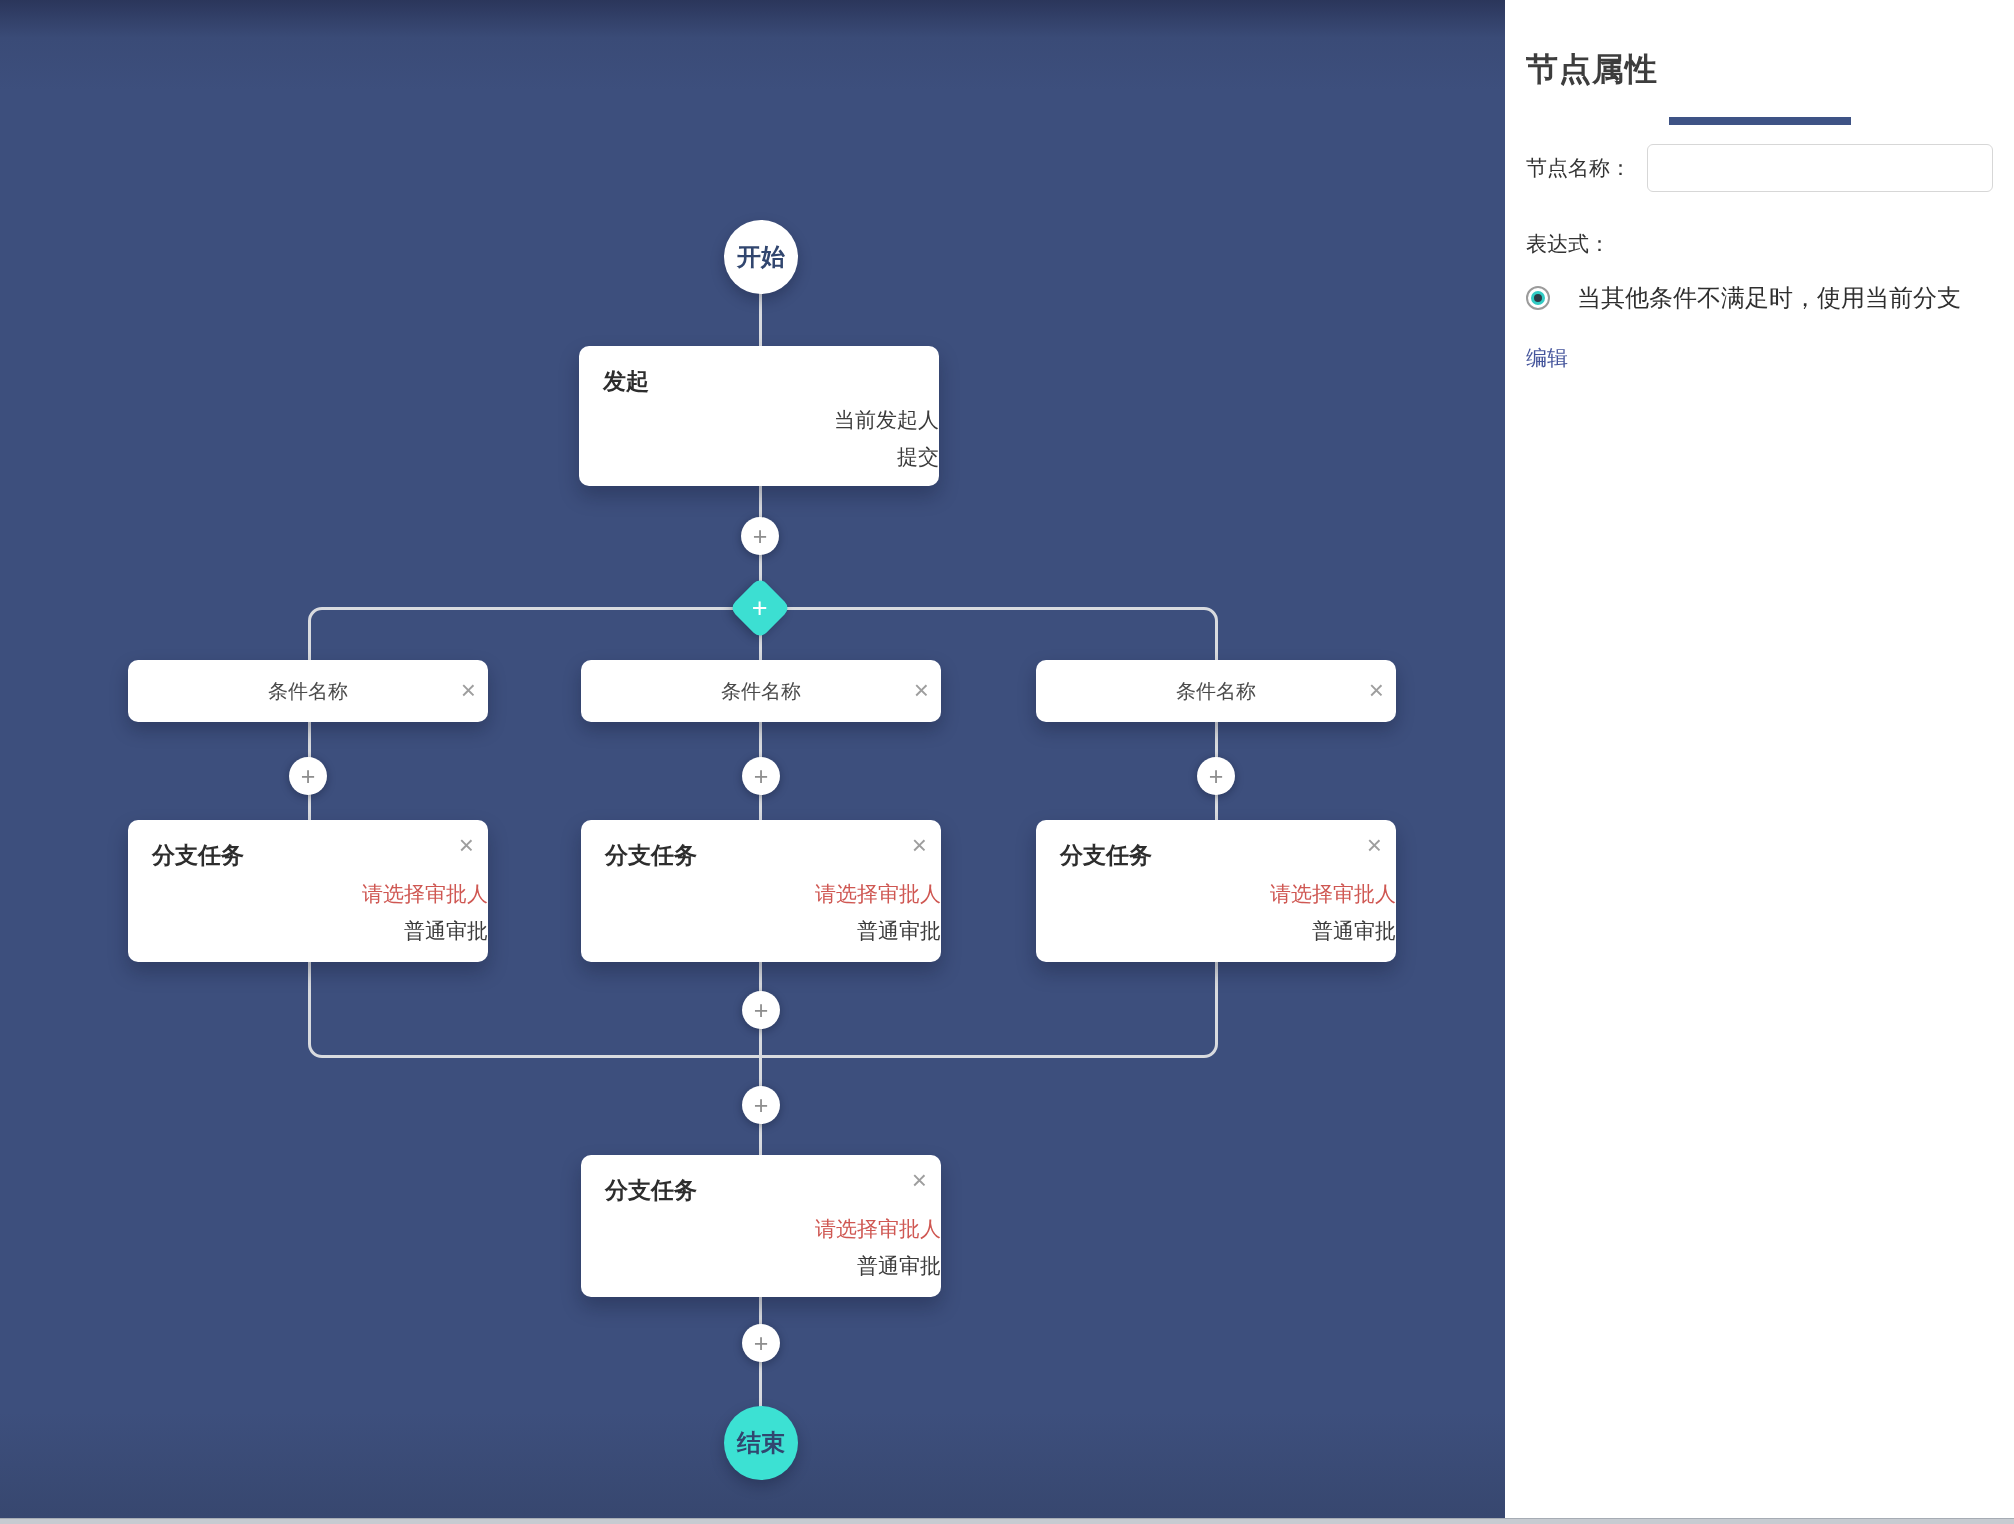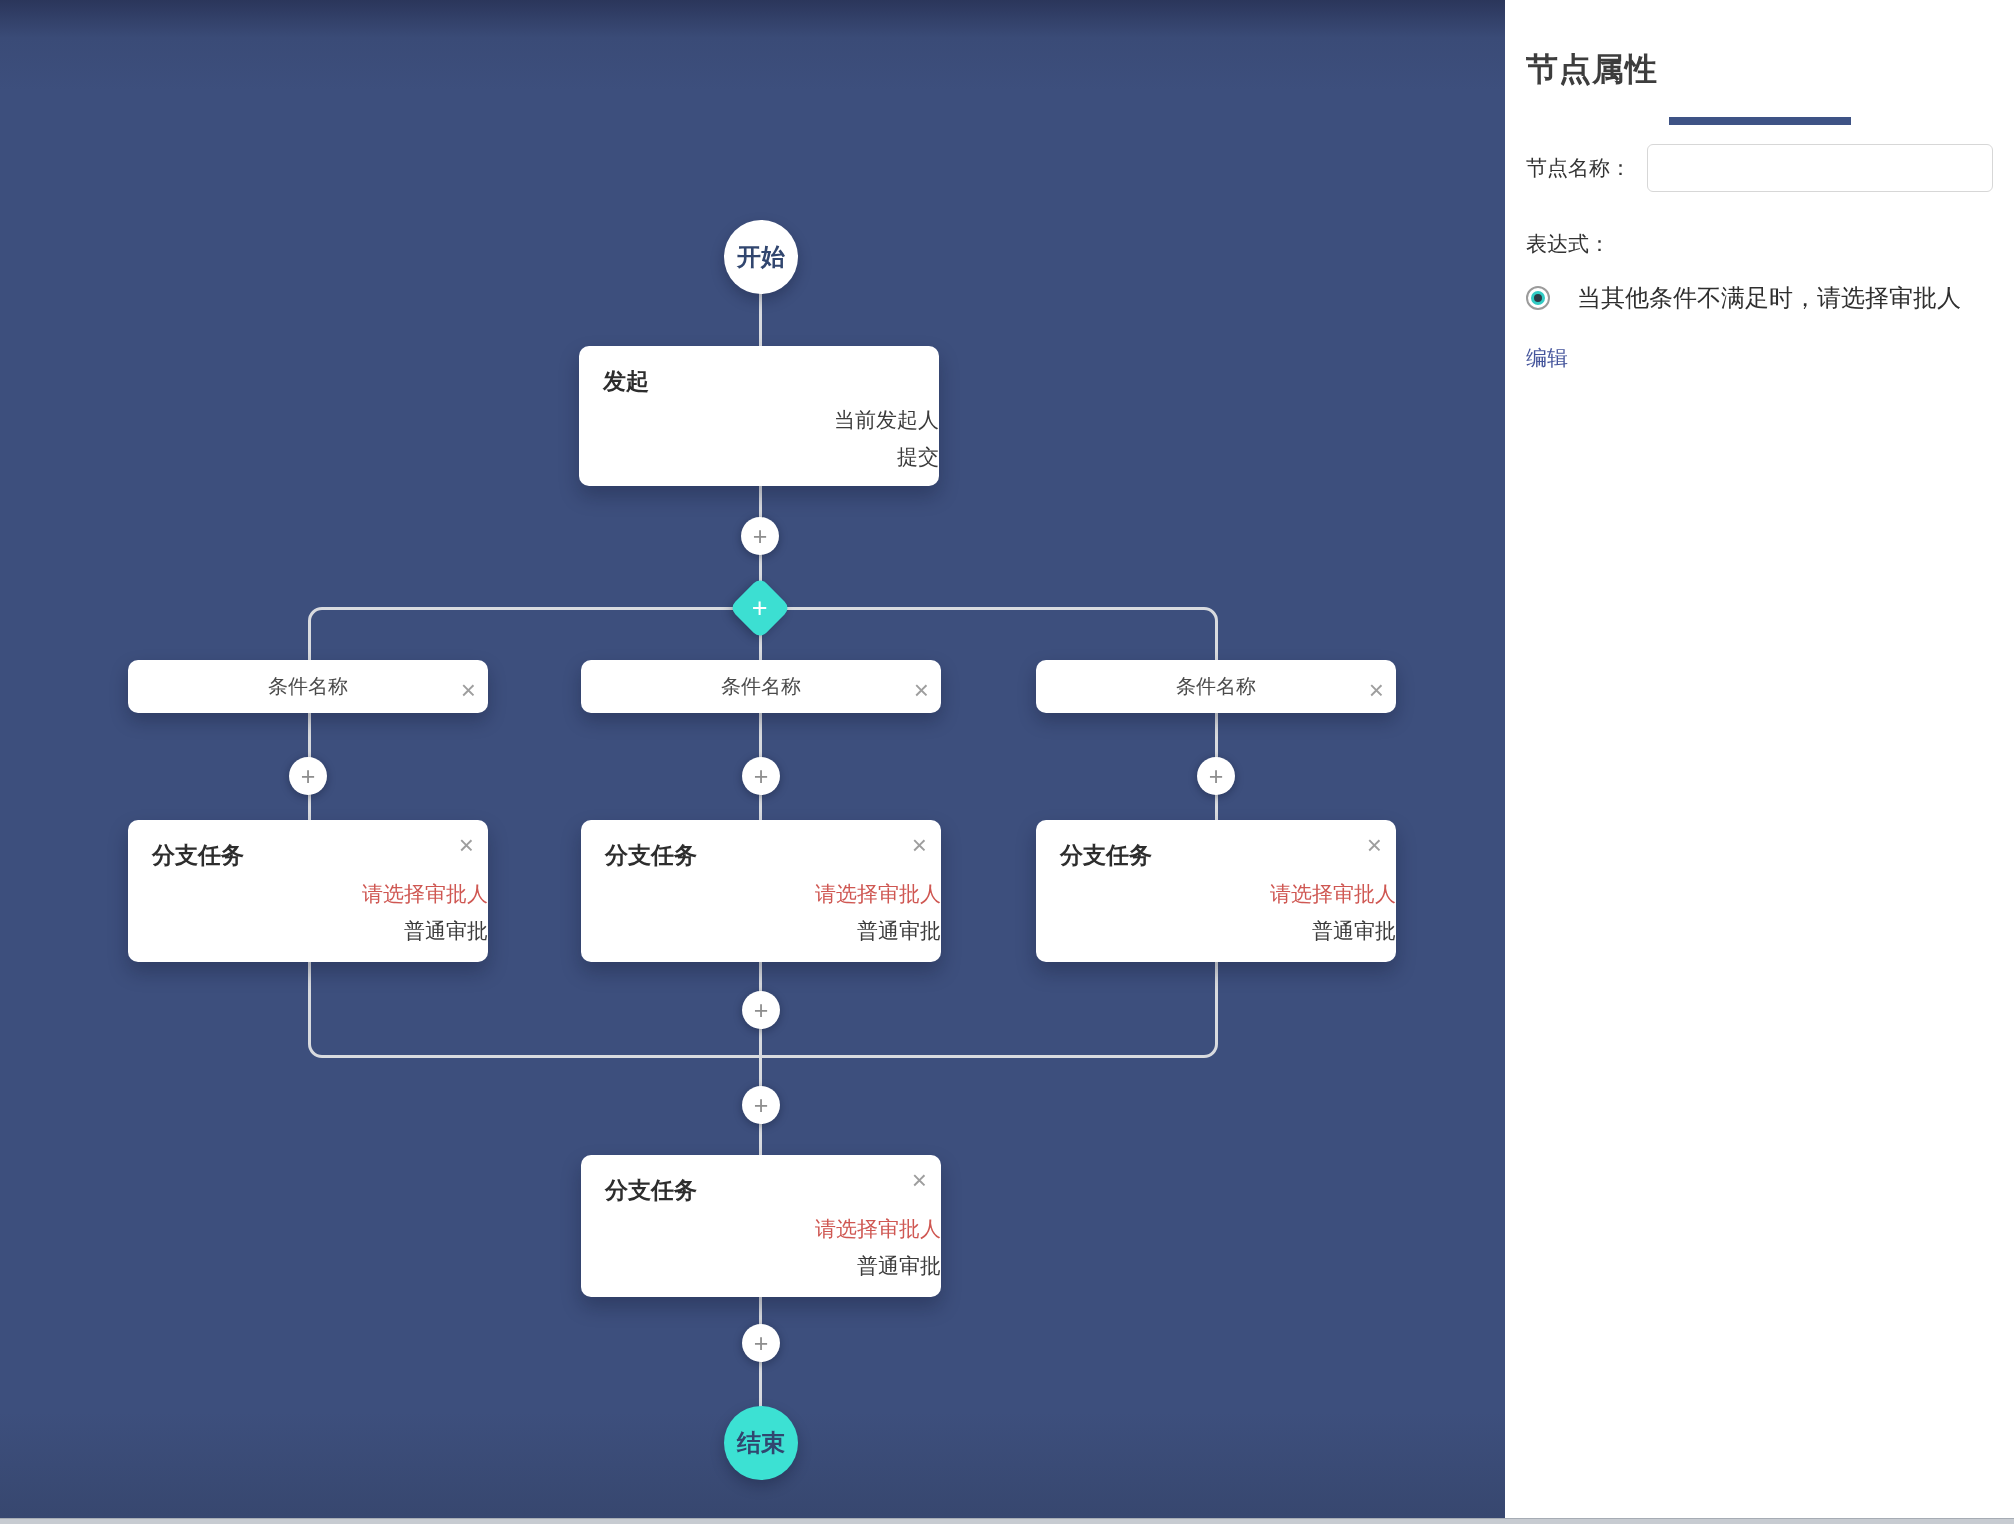--- a/index.html
+++ b/index.html
@@ -22,21 +22,21 @@
 
   .card{position:absolute;background:#ffffff;border-radius:10px;z-index:2;
     box-shadow:0 10px 20px rgba(10,15,35,.28);}
   .big-card{width:360px;height:140px;padding:0;box-sizing:border-box;}
   .big-card .card-title{margin:22px 0 0 24px;font-size:23px;font-weight:700;color:#2d2d2d;line-height:26px;}
   .big-card .card-row{margin:13px 0 0 24px;font-size:21px;color:#3c3c3c;line-height:26px;text-align:right;}
   .big-card .card-row + .card-row{margin-top:11px;}
   .task-card{height:142px;}
   .card-row.warn{color:#cf5752;}
 
-  .cond-card{position:absolute;top:660px;width:360px;height:53px;background:#fff;border-radius:10px;
+  .cond-card{position:absolute;top:660px;width:360px;height:62px;background:#fff;border-radius:10px;
     z-index:2;box-shadow:0 8px 18px rgba(10,15,35,.28);
     display:flex;align-items:center;justify-content:center;font-size:20px;color:#4a4a4a;}
 
   .close-x{position:absolute;top:12px;right:14px;font-size:26px;line-height:26px;color:#9e9e9e;
     font-weight:400;cursor:pointer;}
   .cond-card .close-x{top:17px;right:12px;}
 
   .plus{position:absolute;width:38px;height:38px;border-radius:50%;background:#ffffff;z-index:2;
     display:flex;align-items:center;justify-content:center;font-size:25px;color:#8e8e8e;
     box-shadow:0 2px 8px rgba(10,15,35,.35);cursor:pointer;}
@@ -168,21 +168,21 @@
       <span class="lbl">节点名称：</span>
       <input type="text" value="" style="">
     </div>
 
     <div class="expr-lbl">表达式：</div>
 
     <div class="radio-row">
       <span class="radio-outer">
         <span class="radio-inner"></span>
       </span>
-      <span class="radio-lbl">当其他条件不满足时，请选择审批人</span>
+      <span class="radio-lbl">当其他条件不满足时，使用当前分支</span>
     </div>
 
     <span class="edit-link">编辑</span>
   </div>
 
   <div class="bottom-bar"></div>
 
 </div>
 
 </body></html>

